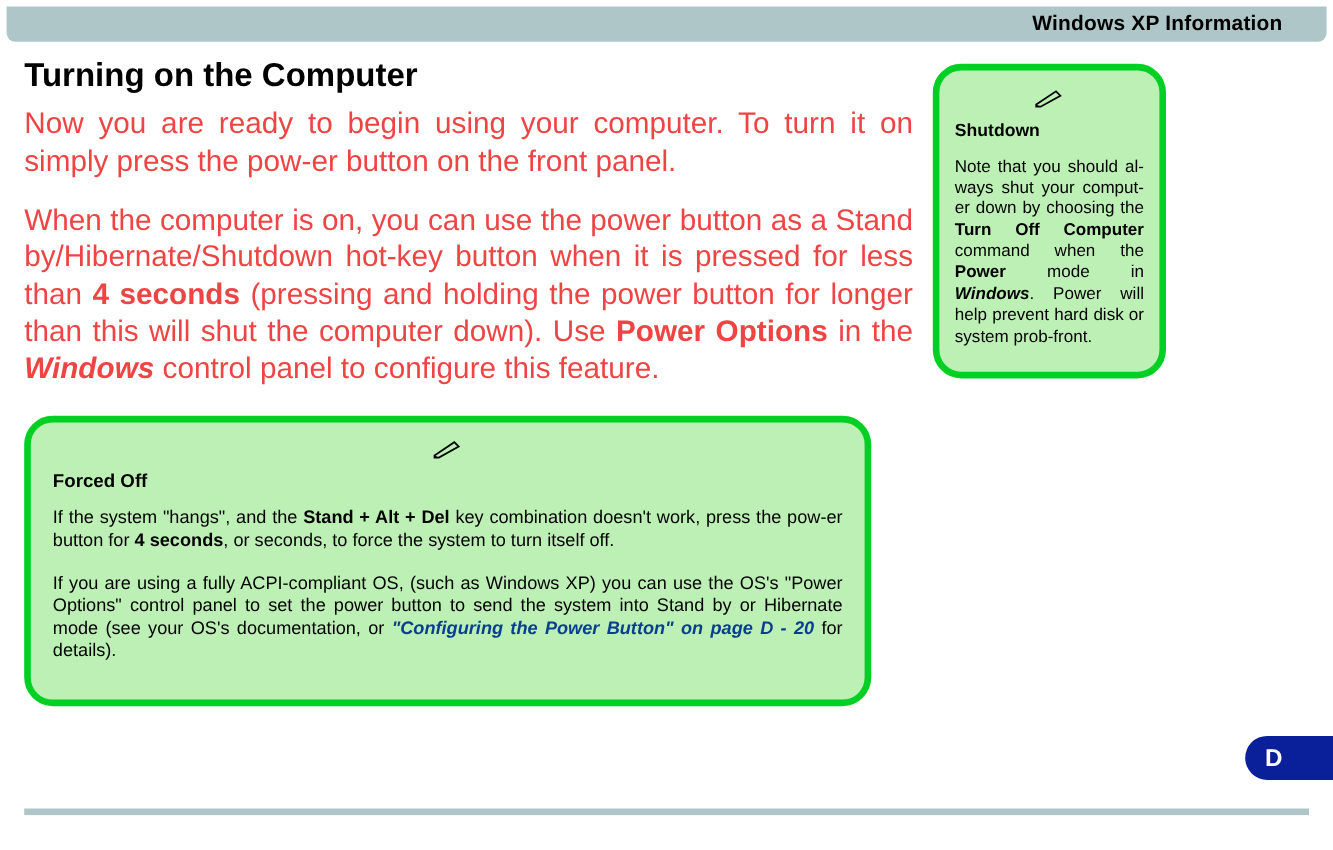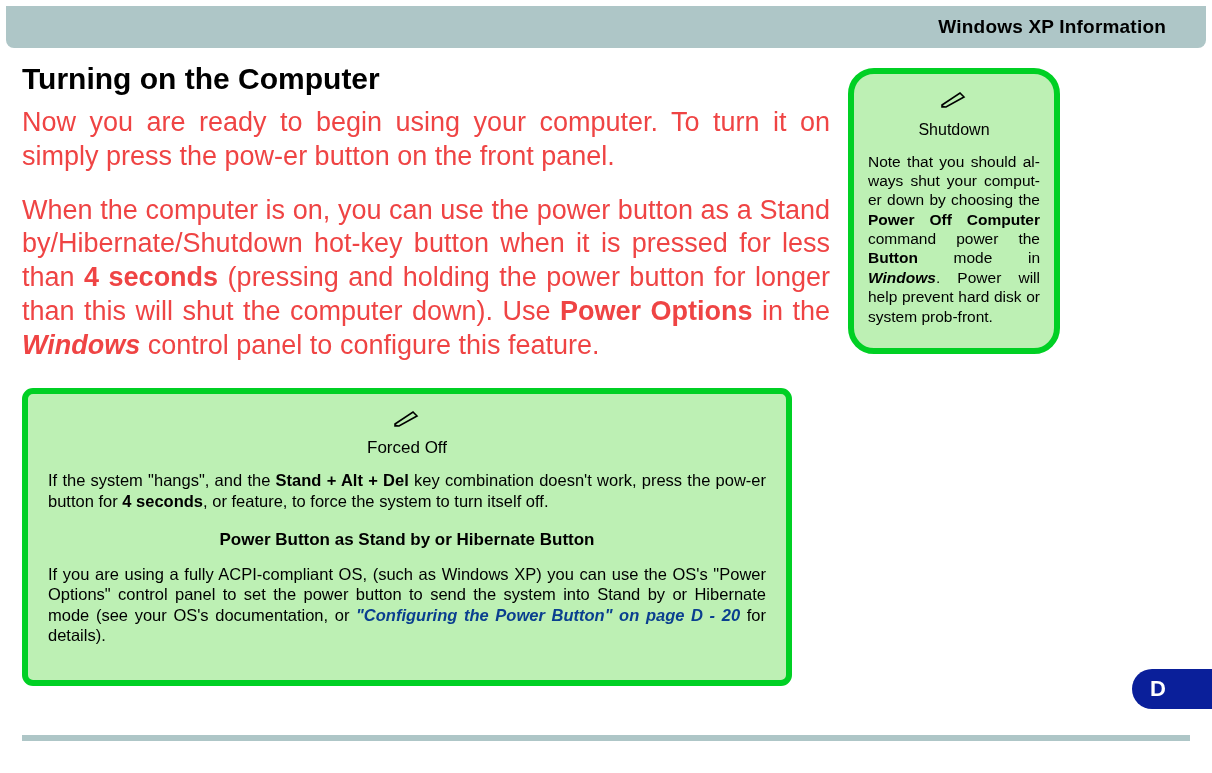--- a/index.html
+++ b/index.html
@@ -11,21 +11,21 @@
     position: relative;
     overflow: hidden;
   }
   .page {
     padding: 0;
     position: relative;
     height: 100%;
   }
   .header-bar {
     background: #aec6c7;
-    height: 42px;
+    height: 32px;
     margin: 6px 6px 0 6px;
     border-radius: 0 0 8px 8px;
     display: flex;
     align-items: center;
     justify-content: flex-end;
     padding-right: 40px;
   }
   .header-bar .title {
     font-weight: bold;
     font-size: 19px;
@@ -75,22 +75,22 @@
     font-size: 15.5px;
     line-height: 1.25;
     text-align: justify;
   }
   .callout-icon {
     text-align: center;
     font-size: 22px;
     margin-bottom: 4px;
   }
   .callout-title {
-    text-align: center;
-    font-weight: normal;
+    text-align: left;
+    font-weight: bold;
     font-size: 17px;
     margin-bottom: 12px;
   }
   .callout-para {
     font-size: 16.5px;
     line-height: 1.25;
     text-align: justify;
     margin-bottom: 18px;
   }
   .callout-subtitle {
@@ -151,49 +151,48 @@
       <h1 class="page-heading">Turning on the Computer</h1>
 
       <p class="body-para">
         <span>Now you are ready to begin using your computer. To turn it on simply press the pow</span>-<span>er button on the front panel.</span>
       </p>
 
       <p class="body-para">
         <span>When the computer is on, you can use the power button as a Stand by/Hibernate/Shutdown hot-key button when it is pressed for less than </span><span class="bold">4 seconds</span><span> (pressing and holding the power button for longer than this will shut the computer down). Use </span><span class="bold">Power Options</span><span> in the </span><span class="bolditalic">Windows</span><span> control panel to configure this feature.</span>
       </p>
 
-      <div class="callout" style="margin-top:26px; width:770px;border-radius:11px;">
+      <div class="callout" style="margin-top:26px; width:770px;">
         <div class="callout-icon">
           <svg width="28" height="18" viewBox="0 0 28 18">
               <path d="M2 14 L20 2 L24 6 L6 16 L2 16 Z" fill="none" stroke="#000" stroke-width="1.6"></path>
               <path d="M2 16 L2 14 L6 16 Z" fill="#000"></path>
             </svg>
         </div>
         <div class="callout-title">Forced Off</div>
         <p class="callout-para">
-          <span>If the system "hangs", and the </span><span class="bold">Stand + Alt + Del</span><span> key combination doesn't work, press the pow</span>-<span>er button for </span><span class="bold">4 seconds</span><span>, or feature, to force the system to turn itself off.</span>
+          <span>If the system "hangs", and the </span><span class="bold">Stand + Alt + Del</span><span> key combination doesn't work, press the pow</span>-<span>er button for </span><span class="bold">4 seconds</span><span>, or seconds, to force the system to turn itself off.</span>
         </p>
-        <div class="callout-subtitle">Power Button as Stand by or Hibernate Button</div>
         <p class="callout-para" style="margin-bottom:16px;">
           <span>If you are using a fully ACPI-compliant OS, (such as Windows XP) you can use the OS's "Power Options" control panel to set the power button to send the system into Stand by or Hibernate mode (see your OS's documentation, or </span><span class="xref">"Configuring the Power Button" on page D - 20</span><span> for details).</span>
         </p>
       </div>
     </div>
 
     <div class="side-col">
       <div class="callout-small">
         <div class="callout-icon">
           <svg width="28" height="18" viewBox="0 0 28 18">
               <path d="M2 14 L20 2 L24 6 L6 16 L2 16 Z" fill="none" stroke="#000" stroke-width="1.6"></path>
               <path d="M2 16 L2 14 L6 16 Z" fill="#000"></path>
             </svg>
         </div>
         <div class="callout-title" style="font-size:16px;">Shutdown</div>
         <p style="text-align:justify;">
-          <span>Note that you should al</span>-<span>ways shut your comput</span>-<span>er down by choosing the </span><span class="bold">Power Off Computer</span><span> command power the </span><span class="bold">Button</span><span> mode in </span><span class="bolditalic">Windows</span><span>. Power will help prevent hard disk or system prob</span>-<span>front.</span>
+          <span>Note that you should al</span>-<span>ways shut your comput</span>-<span>er down by choosing the </span><span class="bold">Turn Off Computer</span><span> command when the </span><span class="bold">Power</span><span> mode in </span><span class="bolditalic">Windows</span><span>. Power will help prevent hard disk or system prob</span>-<span>front.</span>
         </p>
       </div>
     </div>
   </div>
 
   <div class="side-tab">
     <span>D</span>
   </div>
 
   <div class="footer-rule"></div>

